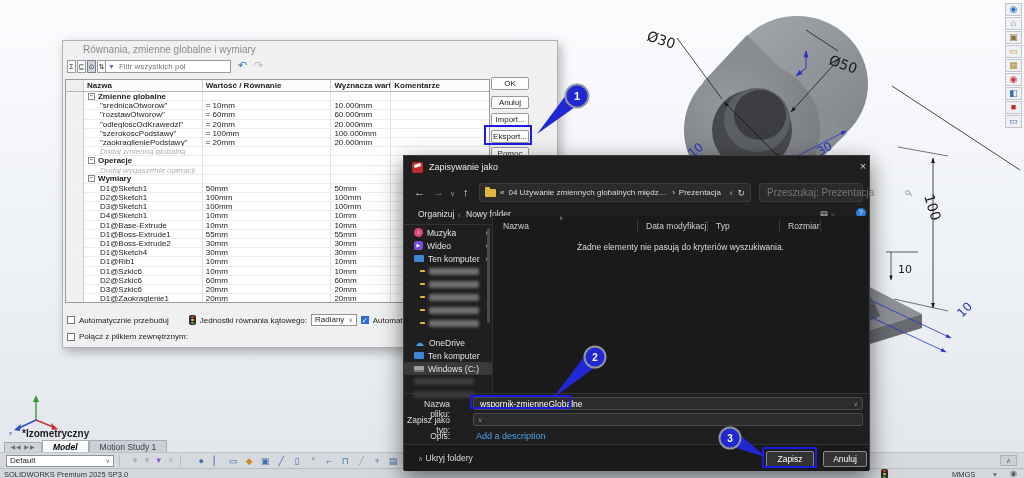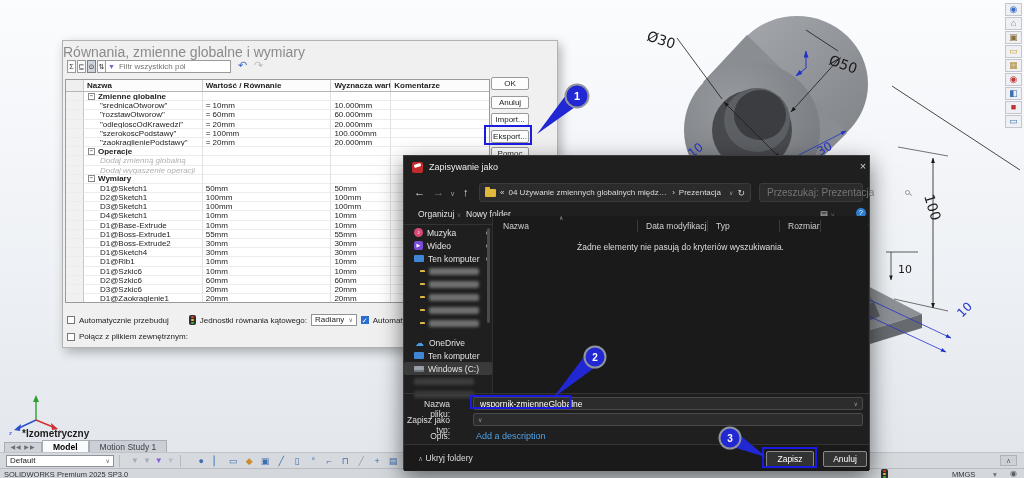--- a/index.html
+++ b/index.html
@@ -10,21 +10,21 @@
   .abs{position:absolute;}
 
   
   #model-svg{position:absolute;left:0;top:0;z-index:1;}
   #right-toolbar{position:absolute;right:2px;top:3px;z-index:2;display:flex;flex-direction:column;gap:1px;}
   .rt-icon{width:17px;height:13px;background:#eef0f3;border:1px solid #c3c7cd;font-size:9px;line-height:11px;text-align:center;}
   #view-label{left:22px;top:428px;z-index:2;font-size:10px;font-weight:bold;color:#1c1c1c;}
   #tabbar{left:4px;top:440px;z-index:2;height:13px;display:flex;align-items:flex-end;font-size:8.5px;}
   #tab-nav{width:38px;height:11px;background:#cfd3d9;border:1px solid #a8adb4;color:#6a6f76;font-size:6px;line-height:9px;text-align:center;letter-spacing:1px;}
   .tab{height:13px;padding:0 10px;line-height:13px;border:1px solid #a8adb4;border-bottom:none;}
-  .tab.active{background:#fafbfc;font-weight:bold;color:#000;}
+  .tab.active{background:#fafbfc;font-weight:bold;color:#000;font-style:italic;}
   .tab.inactive{background:#ccd0d6;color:#3a3e44;}
   #lower-bar{left:0;top:452px;width:1024px;height:16px;background:#d6dade;border-top:1px solid #c0c4ca;z-index:2;display:flex;align-items:center;}
   #config-combo{margin-left:6px;width:108px;height:12px;background:#fff;border:1px solid #8e939a;font-size:8px;line-height:10px;padding:0 3px;color:#222;display:flex;justify-content:space-between;}
   .vsep{width:1px;height:12px;background:#b8bcc2;margin:0 5px;}
   #filter-icons{display:flex;gap:4px;margin-left:6px;}
   .fn-icon{font-size:8px;line-height:12px;}
   #sketch-icons{display:flex;gap:5px;margin-left:10px;}
   .sk-icon{font-size:9px;line-height:12px;width:11px;text-align:center;}
   #collapse-tb{left:1000px;top:455px;width:17px;height:11px;z-index:2;background:#cdd1d7;border:1px solid #aeb3ba;color:#5a5f66;font-size:7px;line-height:9px;text-align:center;}
   #statusbar{left:0;top:468px;width:1024px;height:10px;background:#d4d8dc;border-top:1px solid #b9bdc3;z-index:2;font-size:7.5px;color:#2e3338;}
@@ -33,21 +33,21 @@
   #status-caret{position:absolute;left:993px;top:1px;color:#6a6f76;}
   #status-eye{position:absolute;left:1010px;top:0px;color:#565b62;font-size:8px;}
   .tlight{width:7px;height:10px;background:#2e2e2e;border-radius:2px;display:inline-flex;flex-direction:column;align-items:center;justify-content:space-evenly;}
   .tlight i{width:2.5px;height:2.5px;border-radius:50%;display:block;}
   .tl-r{background:#e04030;} .tl-y{background:#e8c32a;} .tl-g{background:#3fae3f;}
   #status-tlight{position:absolute;left:881px;top:0;}
 
   
   #eq-dialog{left:62px;top:40px;width:496px;height:308px;background:#f0f0f0;border:1px solid #b2b2b2;
     box-shadow:3px 4px 10px rgba(0,0,0,.28);z-index:5;font-size:9px;color:#222;}
-  #eq-title{position:absolute;left:0;top:3px;color:#8b8b8b;font-size:14px;}
+  #eq-title{position:absolute;left:20px;top:3px;color:#8b8b8b;font-size:10px;}
   #eq-view-toolbar{position:absolute;left:4px;top:19px;display:flex;gap:1px;}
   .eq-tbtn{width:9px;height:13px;background:#fafafa;border:1px solid #9a9a9a;font-size:7px;line-height:11px;text-align:center;color:#333;}
   .eq-tbtn.pressed{background:#cfd4da;border-color:#7a808a;}
   #eq-filter{position:absolute;left:42px;top:19px;width:126px;height:13px;background:#fff;border:1px solid #9a9a9a;display:flex;align-items:center;padding:0 2px;gap:2px;}
   #eq-filter .funnel{color:#7a5fd0;font-size:7px;}
   #eq-filter input{border:none;outline:none;width:100px;font-size:8px;color:#777;font-family:"Liberation Sans",sans-serif;background:transparent;}
   #eq-undo{position:absolute;left:175px;top:18px;color:#3b66c4;font-size:11px;}
   #eq-redo{position:absolute;left:191px;top:18px;color:#b9b9b9;font-size:11px;}
   #eq-table{position:absolute;left:2px;top:38px;width:425px;height:224px;background:#fff;border:1px solid #9a9a9a;overflow:hidden;}
   #eq-header{display:flex;height:12px;background:#fcfcfc;border-bottom:1px solid #b5b5b5;font-weight:bold;font-size:8px;}
@@ -337,33 +337,33 @@
             <span class="ec c-eval">100.000mm</span>
             <span class="ec c-com"></span>
           </div>
           <div class="eq-row item">
             <span class="ec c-sel"></span>
             <span class="ec c-name">"zaokraglieniePodstawy"</span>
             <span class="ec c-val">= 20mm</span>
             <span class="ec c-eval">20.000mm</span>
             <span class="ec c-com"></span>
           </div>
+          <div class="eq-row placeholder">
+            <span class="ec c-sel"></span>
+            <span class="ec c-name">Dodaj zmienną globalną</span>
+            <span class="ec c-val"></span>
+            <span class="ec c-eval"></span>
+            <span class="ec c-com"></span>
+          </div>
           <div class="eq-row section">
             <span class="ec c-sel"></span>
             <span class="ec c-name">
               <i class="collapse">−</i>
               <span>Operacje</span>
             </span>
-            <span class="ec c-val"></span>
-            <span class="ec c-eval"></span>
-            <span class="ec c-com"></span>
-          </div>
-          <div class="eq-row placeholder">
-            <span class="ec c-sel"></span>
-            <span class="ec c-name">Dodaj zmienną globalną</span>
             <span class="ec c-val"></span>
             <span class="ec c-eval"></span>
             <span class="ec c-com"></span>
           </div>
           <div class="eq-row placeholder">
             <span class="ec c-sel"></span>
             <span class="ec c-name">Dodaj wygaszenie operacji</span>
             <span class="ec c-val"></span>
             <span class="ec c-eval"></span>
             <span class="ec c-com"></span>

